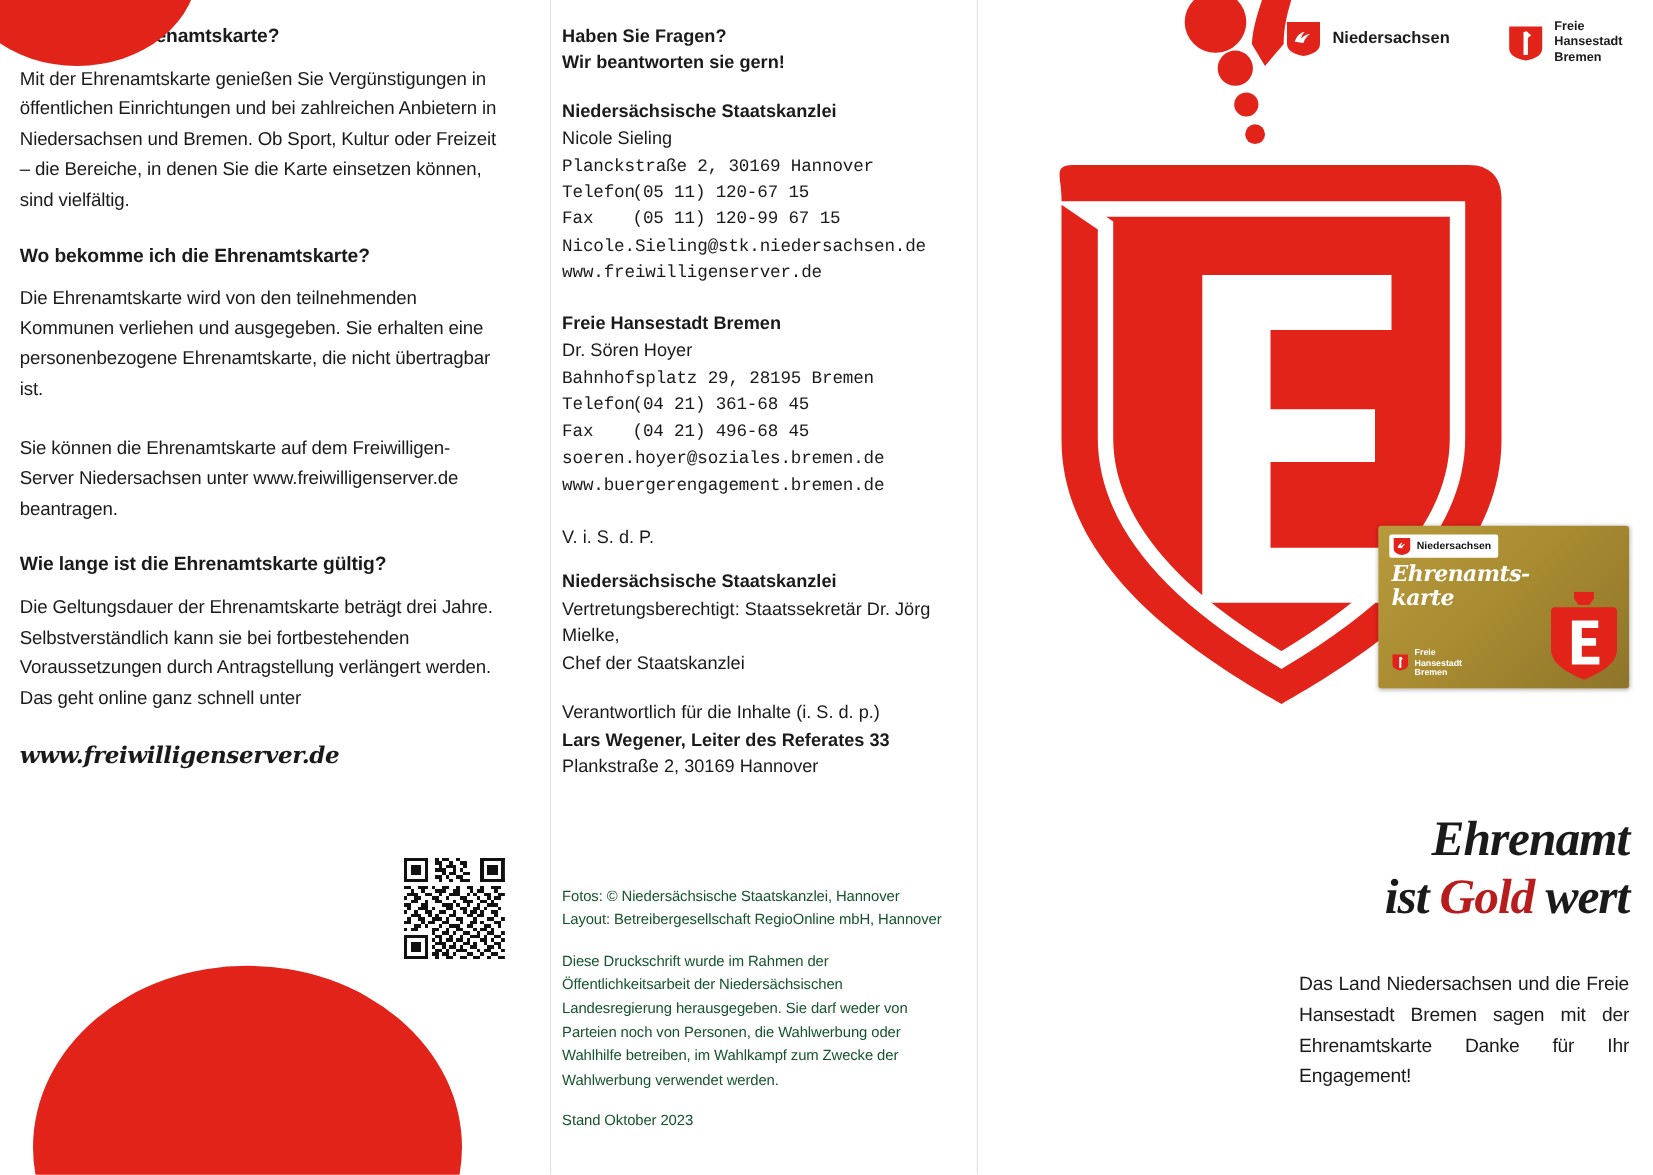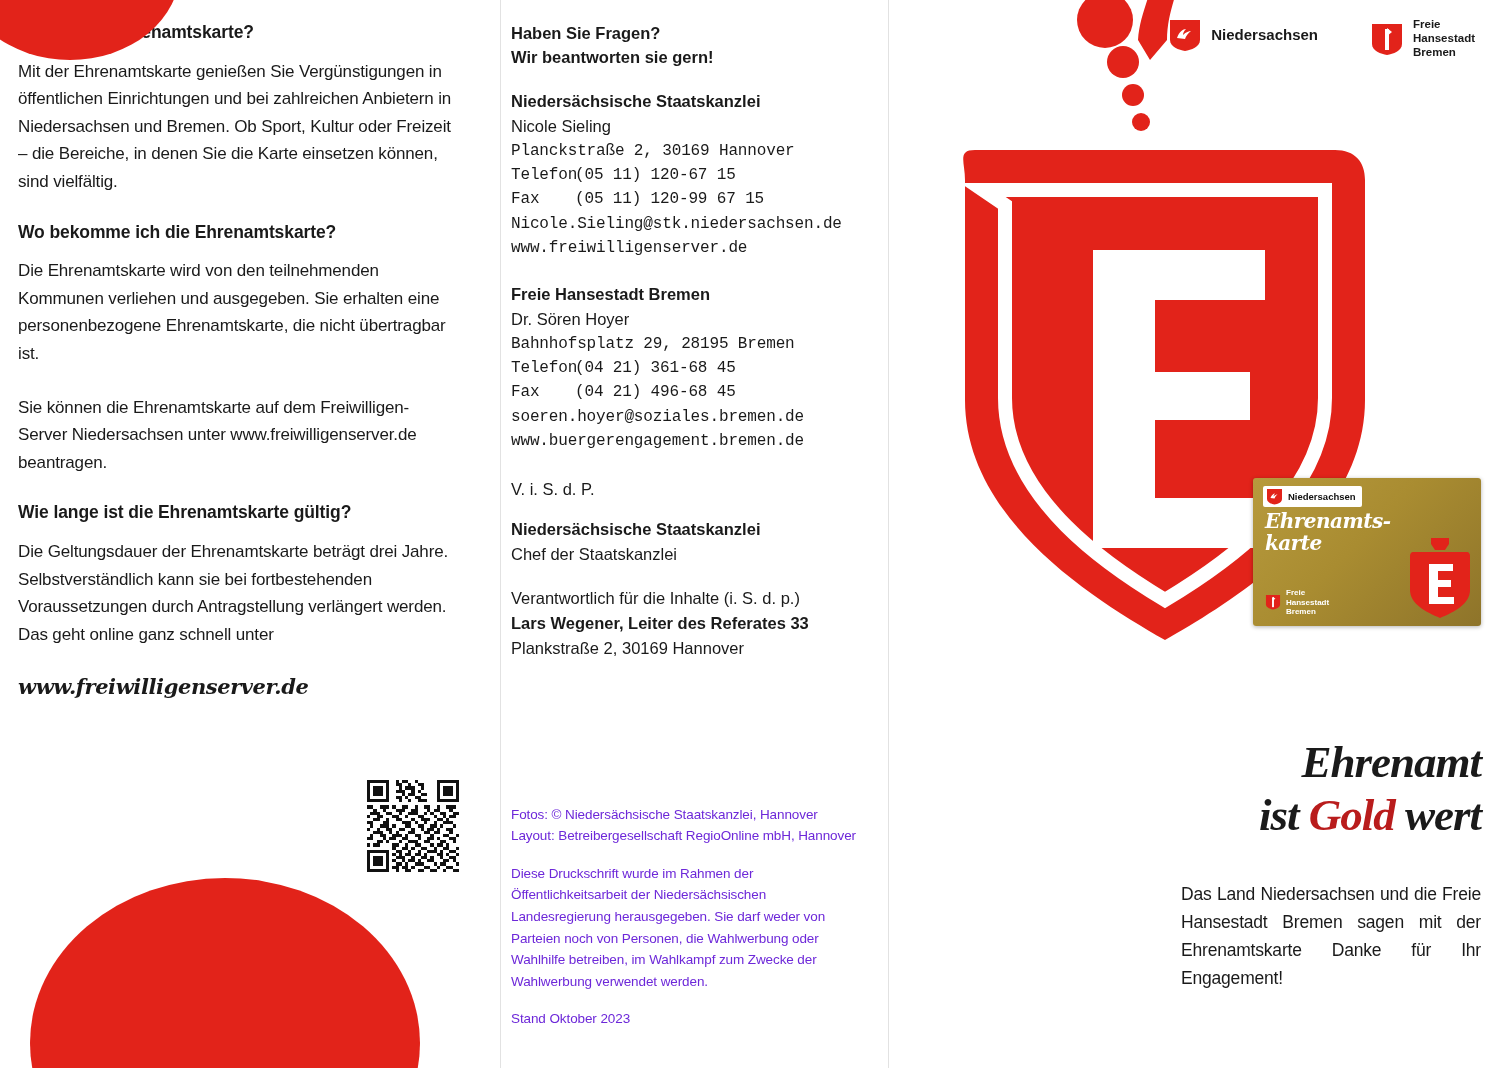--- a/index.html
+++ b/index.html
@@ -72,21 +72,21 @@
   }
   .mid .lead{margin-bottom:20px;}
   .mid .name{font-size:16.5px;line-height:1.5;margin:0;}
   .mid .addr{font-size:16px;line-height:1.53;margin:0 0 22px 0;letter-spacing:-0.15px;font-family:Liberation Mono, monospace;}
   .mid .addr .row{display:flex;}
   .mid .addr .row .lbl{width:64px;flex:none;}
   .visdp{font-size:16.5px;font-weight:normal;margin:26px 0 18px 0;}
   .mid .sect{font-size:16.5px;line-height:1.5;margin:0 0 20px 0;}
   .mid .sect .b{font-weight:bold;}
   .fineprint{
-    font-size:13.5px;line-height:1.6;margin:0 0 16px 0;color:#6d28d9;
+    font-size:13.5px;line-height:1.6;margin:0 0 16px 0;color:#14532d;
     letter-spacing:-0.1px;
   }
   .mid-foot{position:absolute;left:16px;right:14px;bottom:22px;}
 
   
   .logos{
     position:absolute;top:18px;right:28px;
     display:flex;align-items:flex-start;gap:52px;
   }
   .logo{display:flex;align-items:center;gap:9px;}
@@ -408,20 +408,21 @@
         <span>(04 21) 496-68 45</span>
       </div>
       <div>soeren.hoyer@soziales.bremen.de</div>
       <div>www.buergerengagement.bremen.de</div>
     </div>
 
     <div class="visdp">V. i. S. d. P.</div>
 
     <div class="sect">
       <div class="b">Niedersächsische Staatskanzlei</div>
+      <div>Vertretungsberechtigt: Staatssekretär Dr. Jörg Mielke,</div>
       <div>Chef der Staatskanzlei</div>
     </div>
 
     <div class="sect">
       <div>Verantwortlich für die Inhalte (i. S. d. p.)</div>
       <div class="b">Lars Wegener, Leiter des Referates 33</div>
       <div>Plankstraße 2,  30169 Hannover</div>
     </div>
 
     <div class="mid-foot">

